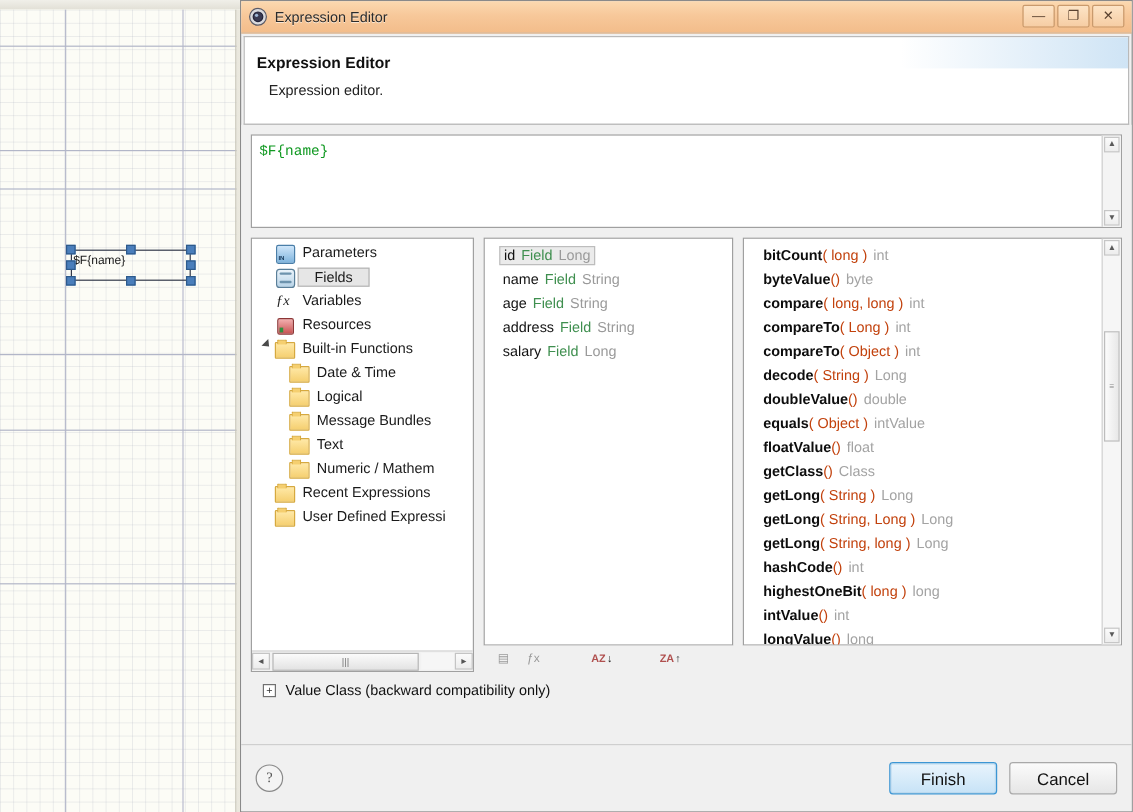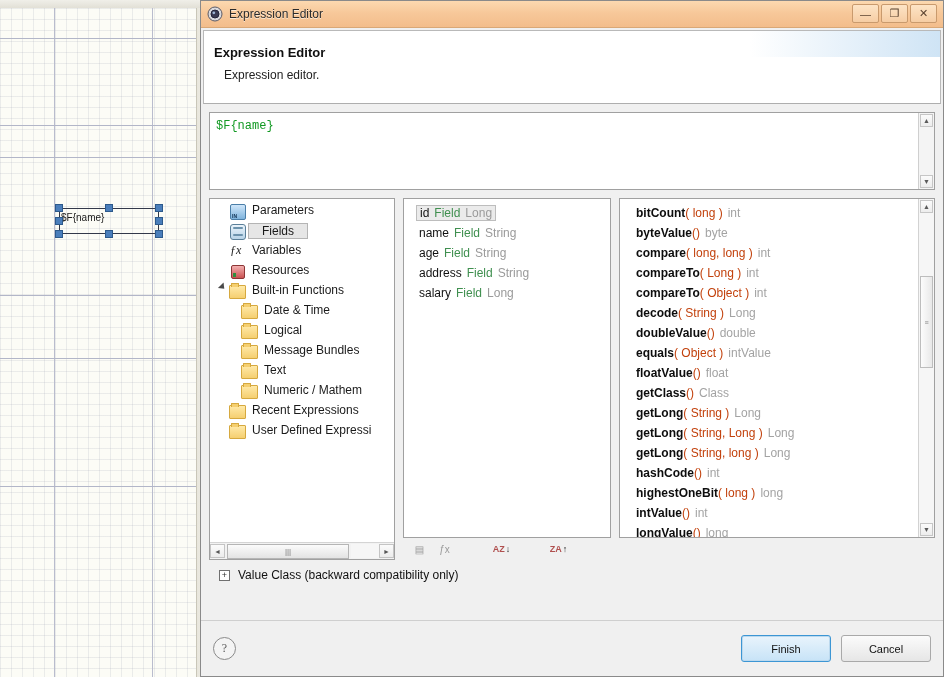--- a/index.html
+++ b/index.html
@@ -248,21 +248,21 @@
     flex:0 0 56px;border-top:1px solid #cfcfcf;background:#f0f0f0;
     display:flex;align-items:center;padding:0 12px;box-sizing:border-box;
   }
   .help-ic{
     width:21px;height:21px;border-radius:50%;border:1px solid #8a8a8a;color:#555;
     display:flex;align-items:center;justify-content:center;font-size:12px;
     font-family:"Liberation Serif",serif;background:#f4f4f4;
   }
   .btns{margin-left:auto;display:flex;gap:10px;}
   .btn{
-    width:90px;height:27px;font-size:11px;font-family:"Liberation Sans",sans-serif;
+    width:90px;height:27px;font-size:14px;font-family:"Liberation Sans",sans-serif;
     display:flex;align-items:center;justify-content:center;box-sizing:border-box;
     background:linear-gradient(to bottom,#fbfbfb,#e6e6e6);
     border:1px solid #a9a9a9;border-radius:3px;color:#111;
   }
   .btn.default{
     background:linear-gradient(to bottom,#e9f4fc,#c7e3f7);
     border:1px solid #3c96d4;box-shadow:0 0 0 1px #bcd9ee inset;
   }
 </style>
 </head>

